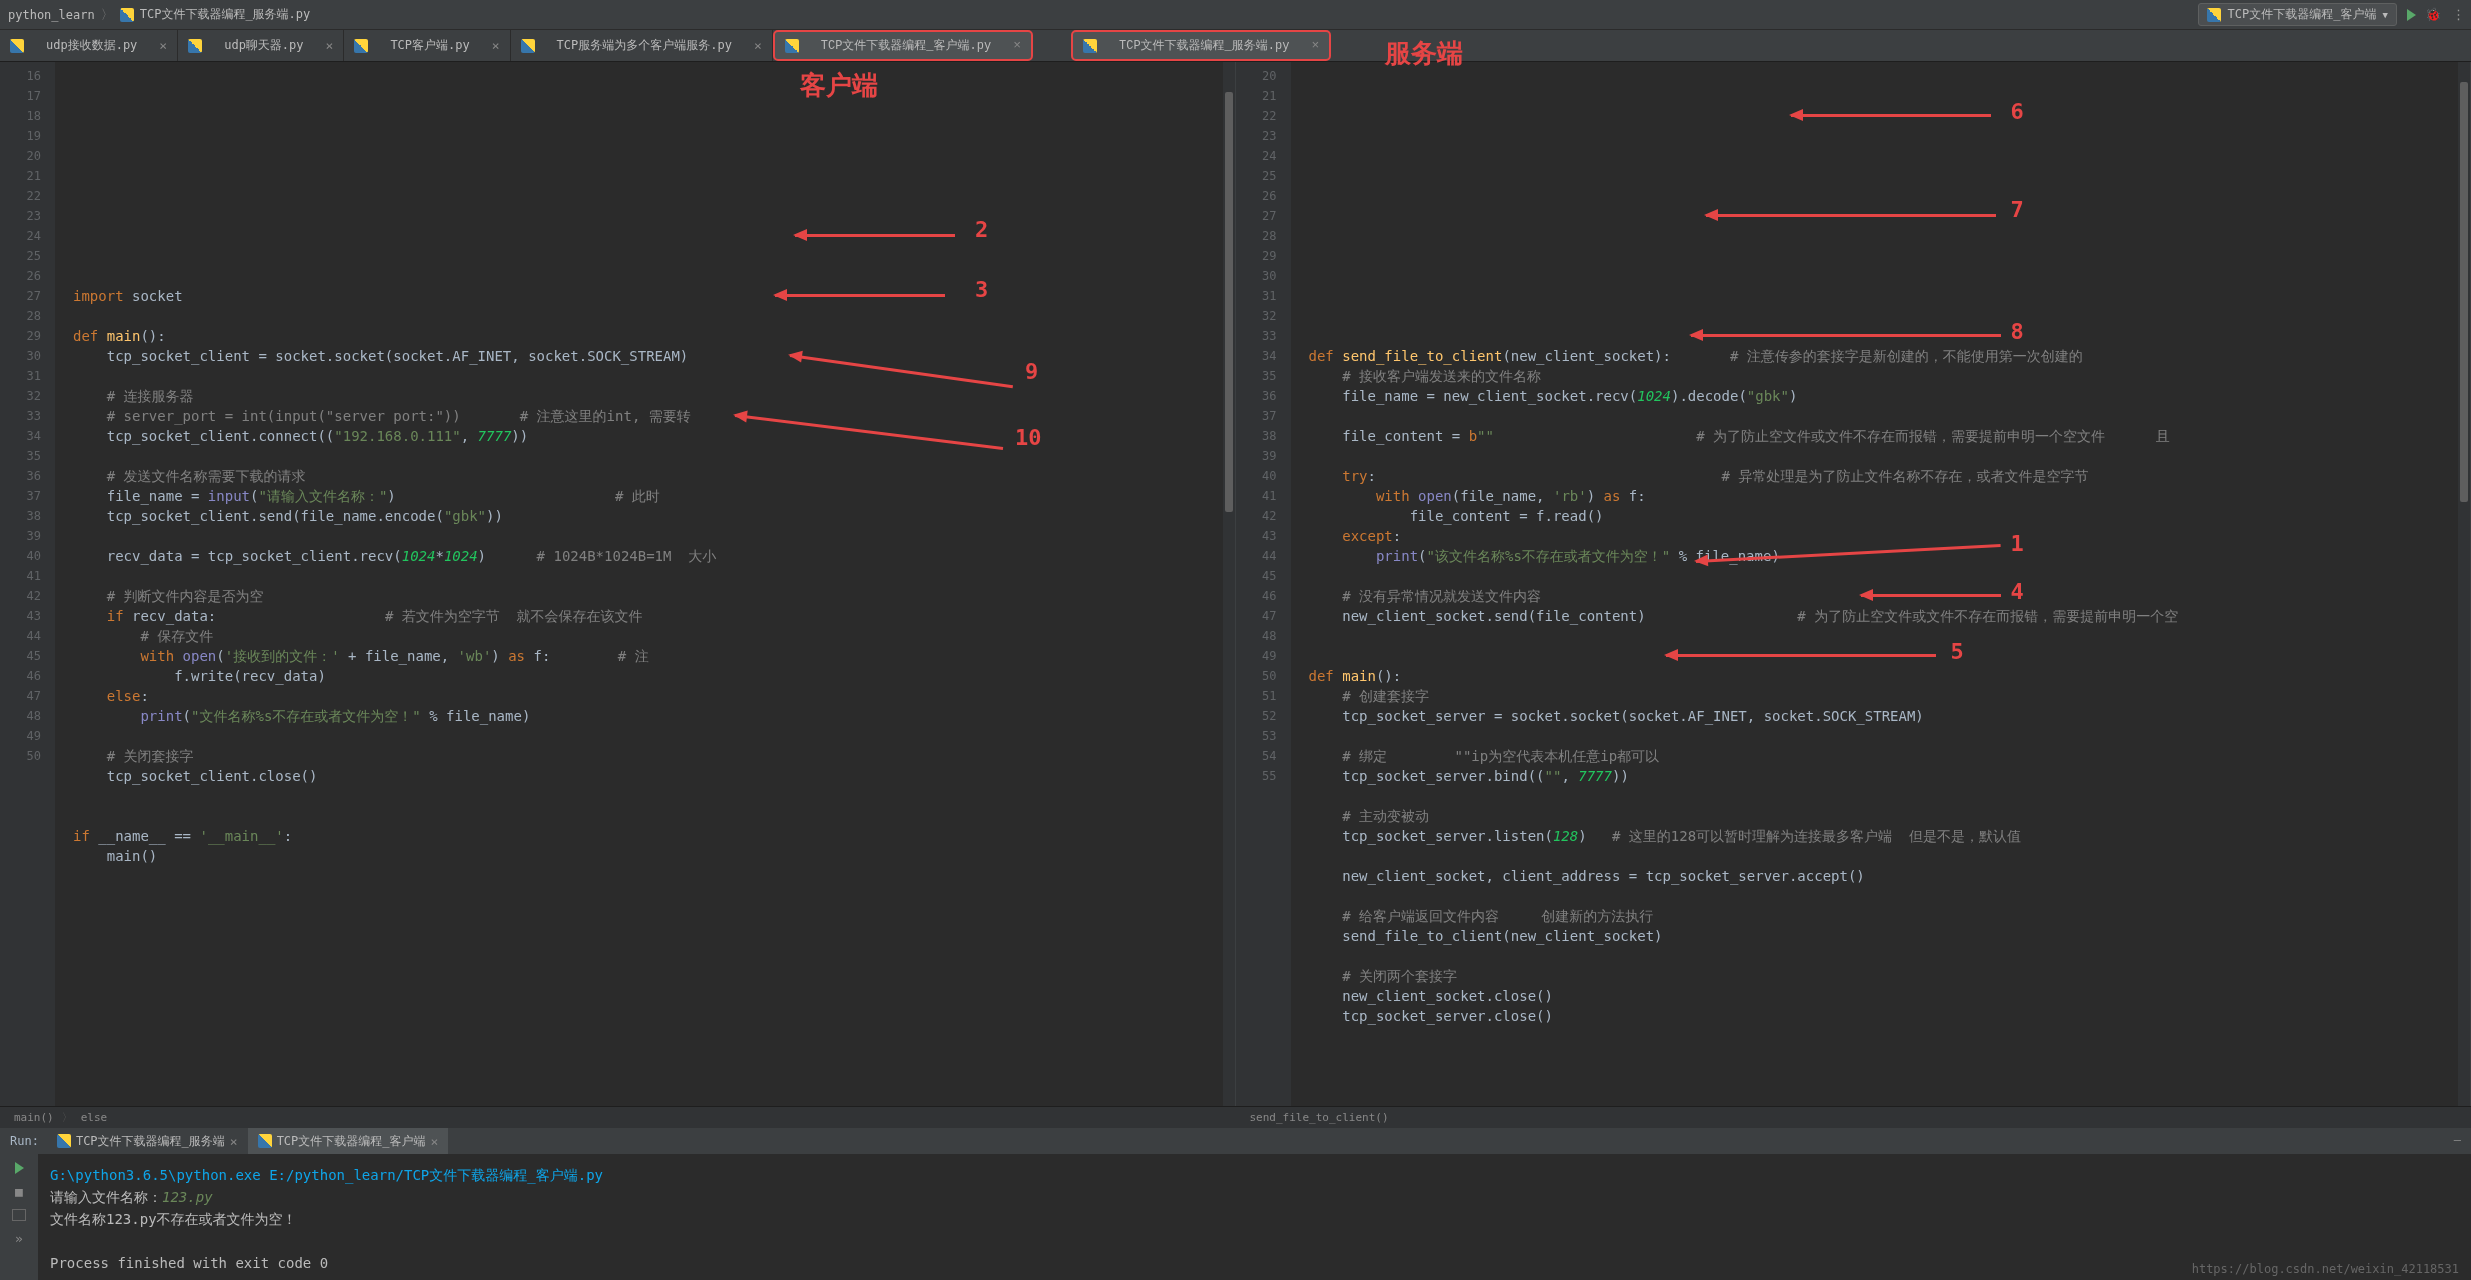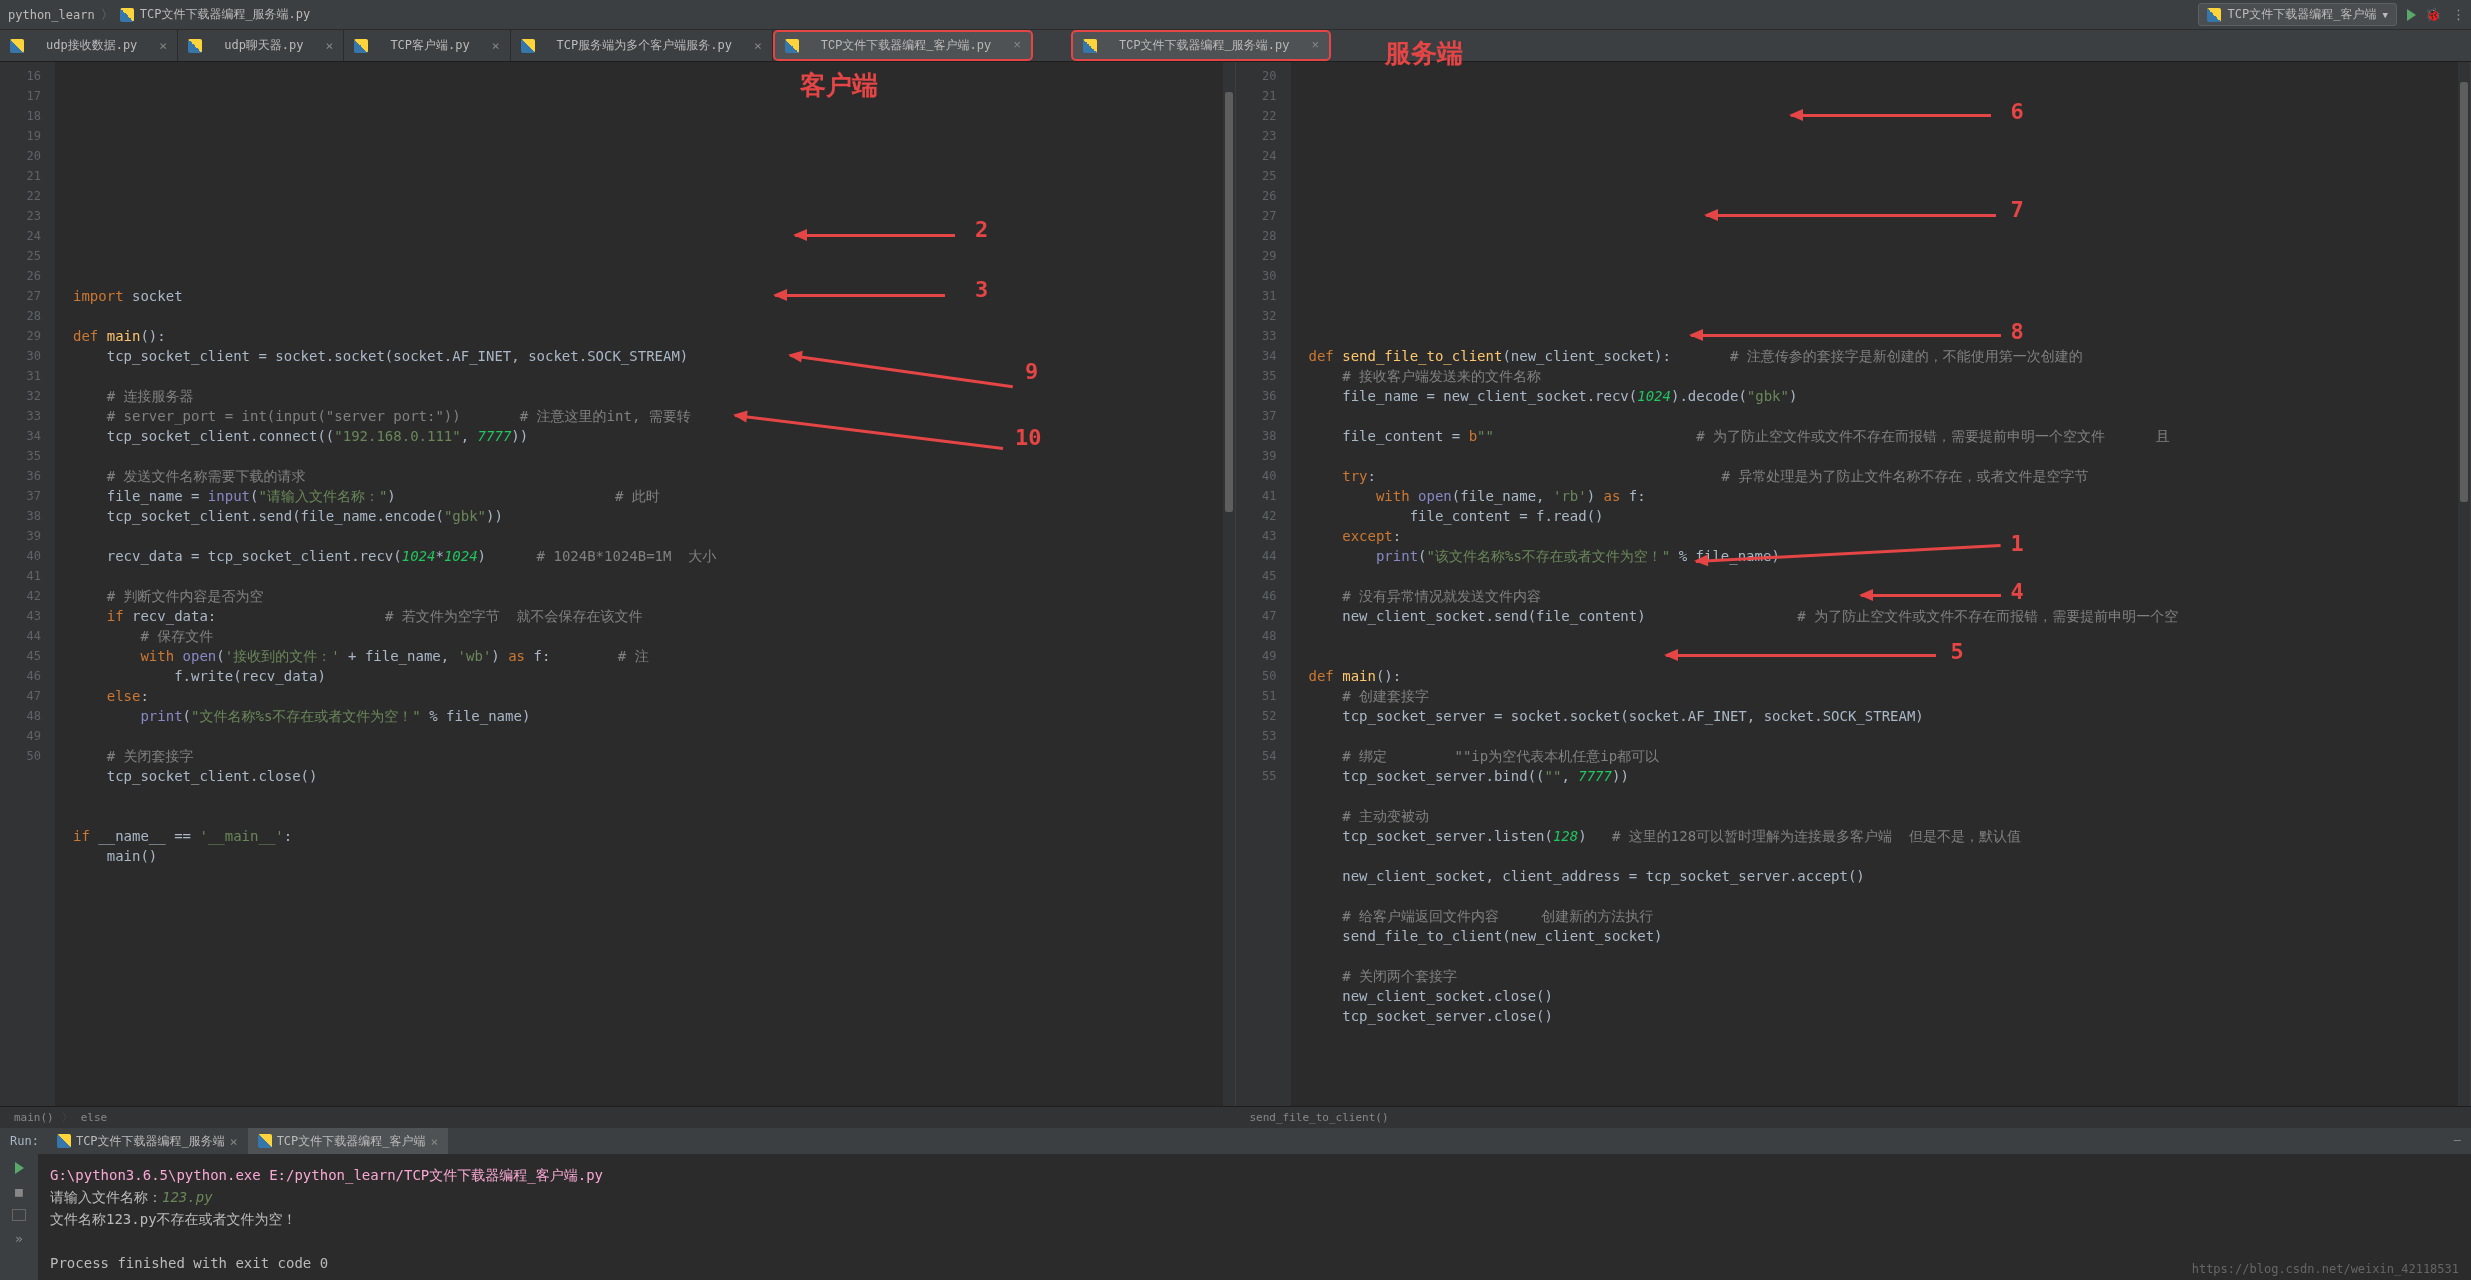--- a/index.html
+++ b/index.html
@@ -189,21 +189,21 @@
 .run-content {
   flex: 1;
   padding: 34px 12px 8px 12px;
   font-size: 14px;
   line-height: 22px;
   font-family: 'Consolas', monospace;
   color: #bbbbbb;
   position: relative;
 }
 .run-main-wrap { position: relative; height: 160px; }
-.path-text { color: #f9a8d4; }
+.path-text { color: #0ea5e9; }
 .italic-green { color: #6a8759; font-style: italic; }
 .watermark {
   position: absolute;
   bottom: 4px;
   right: 12px;
   font-size: 12px;
   color: #666;
 }
 .hide-btn {
   position: absolute;

